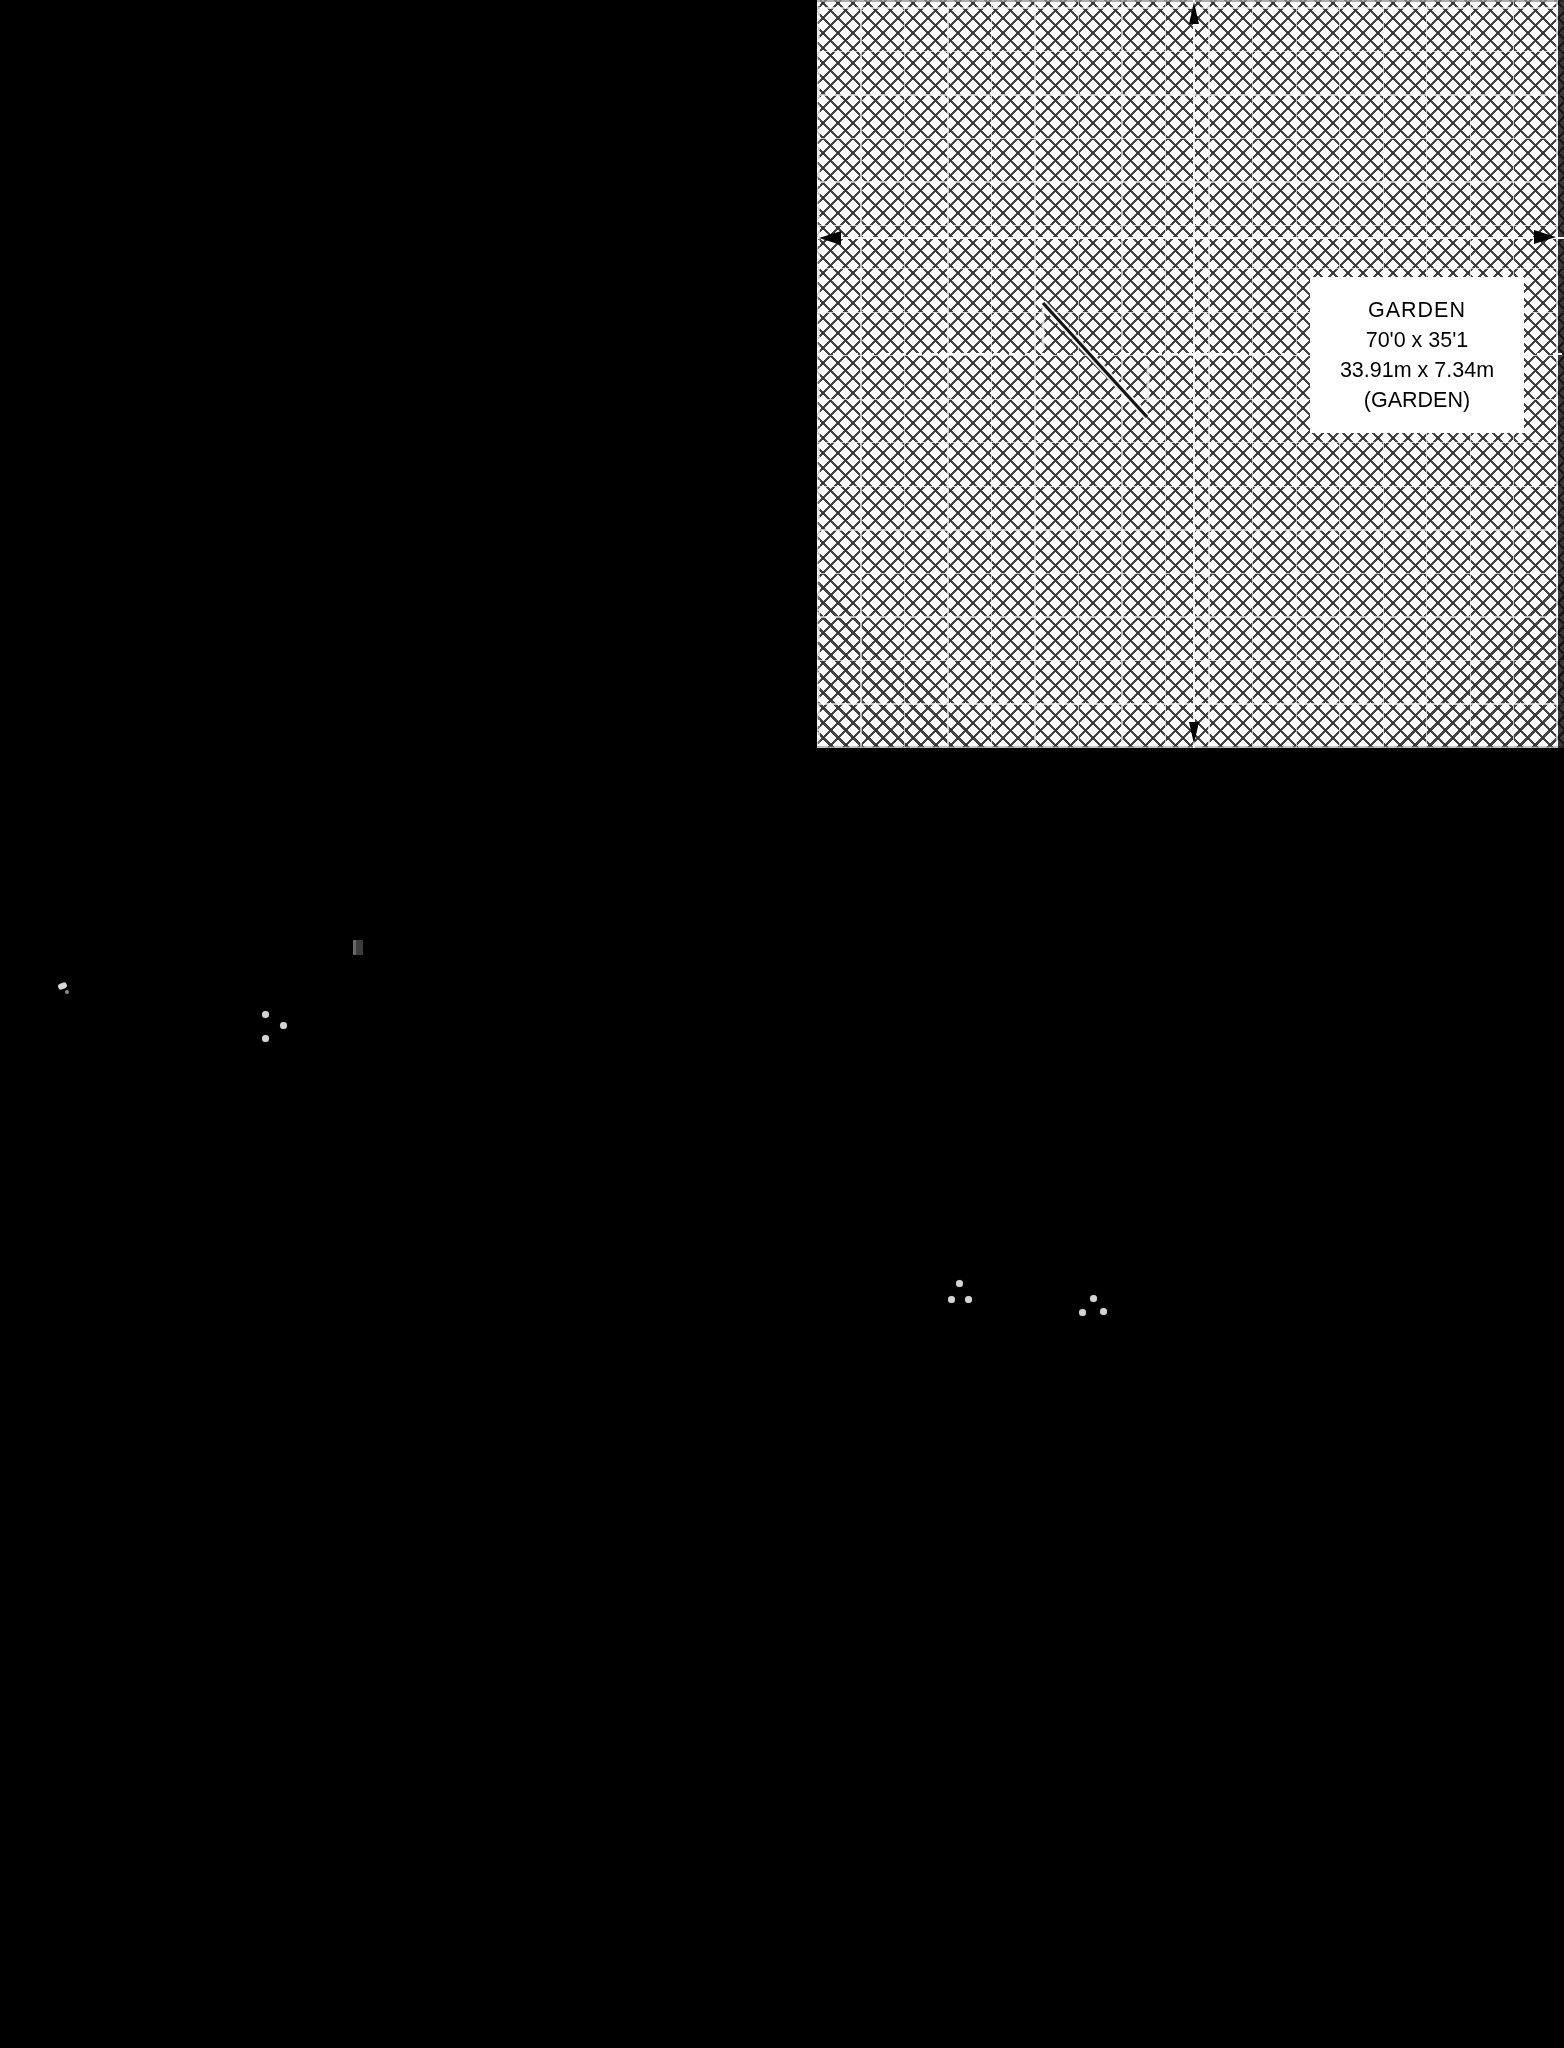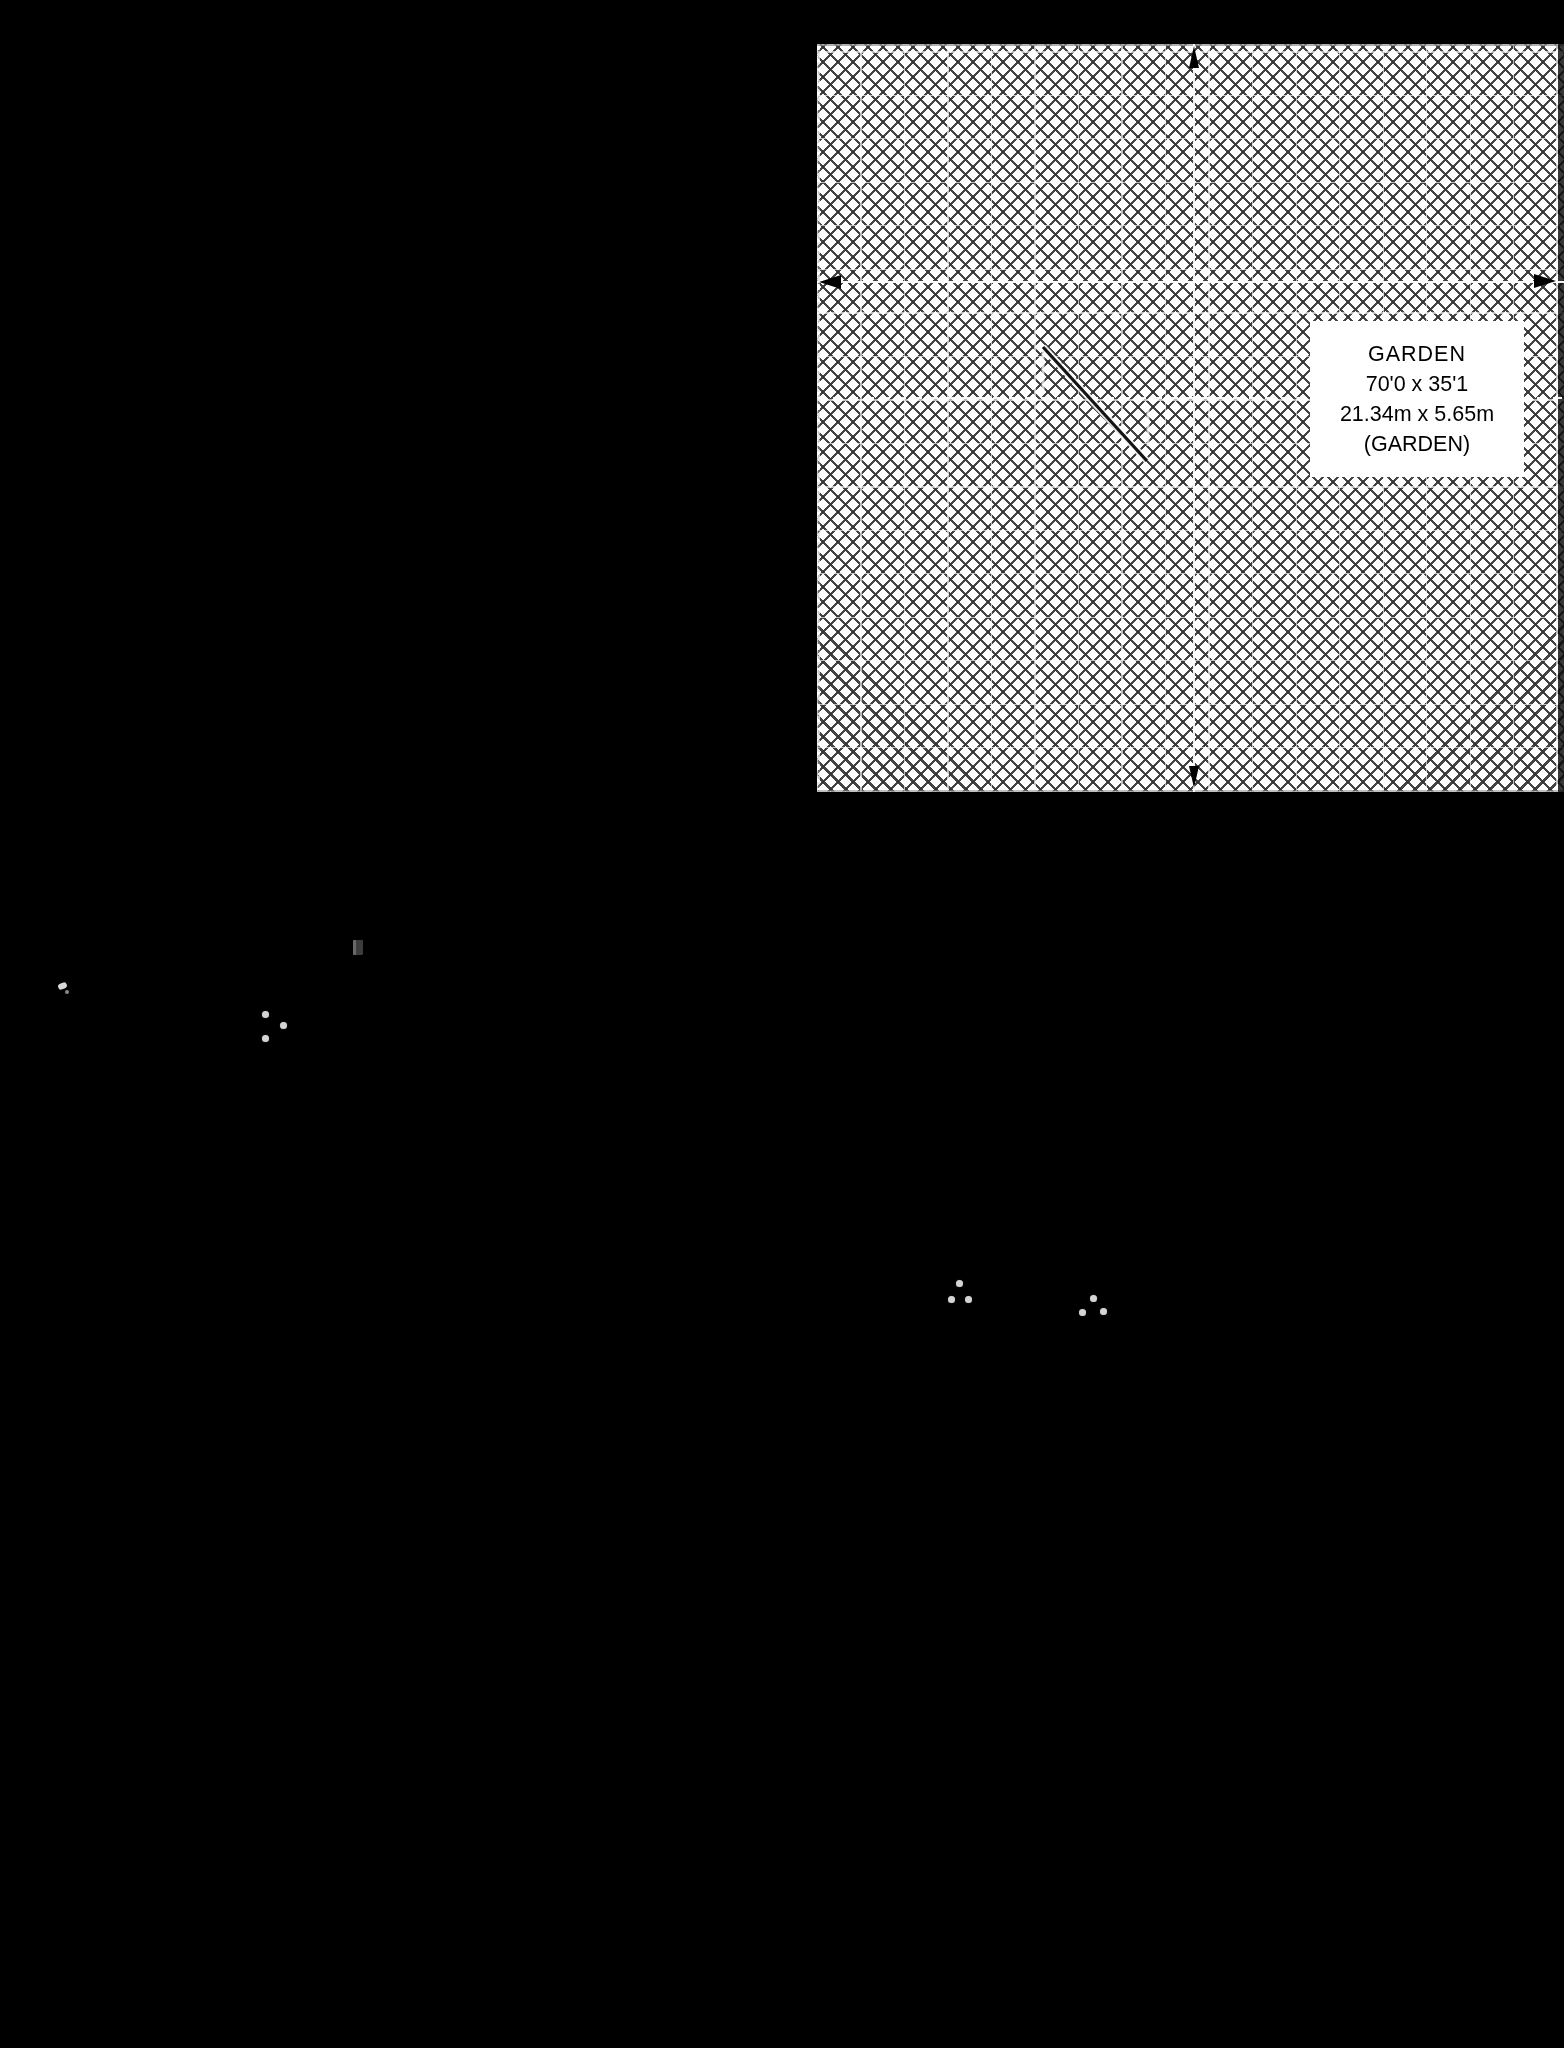--- a/index.html
+++ b/index.html
@@ -5,21 +5,21 @@
   html,body{margin:0;padding:0;background:#000;}
   .stage{
     position:relative;
     width:1564px;height:2048px;
     background:#000;
     overflow:hidden;
     font-family:"Liberation Sans", sans-serif;
   }
   
   .garden-area{
-    position:absolute;left:817px;top:0;width:747px;height:748px;margin-top:44px;
+    position:absolute;left:817px;top:0;width:747px;height:748px;
   }
   .hatch-fill{
     position:absolute;inset:0;
     background:
       repeating-linear-gradient(0deg,  rgba(255,255,255,.65) 0 1.3px, transparent 1.3px 43.5px),
       repeating-linear-gradient(90deg, rgba(255,255,255,.65) 0 1.3px, transparent 1.3px 43.5px),
       repeating-linear-gradient(45deg,  rgba(52,52,52,.92) 0 2.2px, transparent 2.2px 10.6px),
       repeating-linear-gradient(-45deg, rgba(52,52,52,.92) 0 2.2px, transparent 2.2px 10.6px),
       #ffffff;
   }
@@ -89,21 +89,21 @@
     <svg class="garden-svg" width="747" height="748">
       <line x1="226" y1="303" x2="330" y2="417" stroke="#ffffff" stroke-width="7" opacity="0.85"></line>
       <line x1="226" y1="306" x2="226" y2="346" stroke="#ffffff" stroke-width="3" opacity="0.7"></line>
       <line x1="331" y1="362" x2="331" y2="402" stroke="#ffffff" stroke-width="3" opacity="0.7"></line>
       <line x1="226" y1="303" x2="330" y2="417" stroke="#141414" stroke-width="3.2"></line>
     </svg>
 
     <div class="label-box">
       <div class="ttl">GARDEN</div>
       <div>70'0 x 35'1</div>
-      <div>21.34m x 5.65m</div>
+      <div>33.91m x 7.34m</div>
       <div>(GARDEN)</div>
     </div>
   </div>
 
   <div class="glyph-faint"></div>
 
   <div>
     <div class="speck-main"></div>
     <div class="speck-tail"></div>
   </div>

